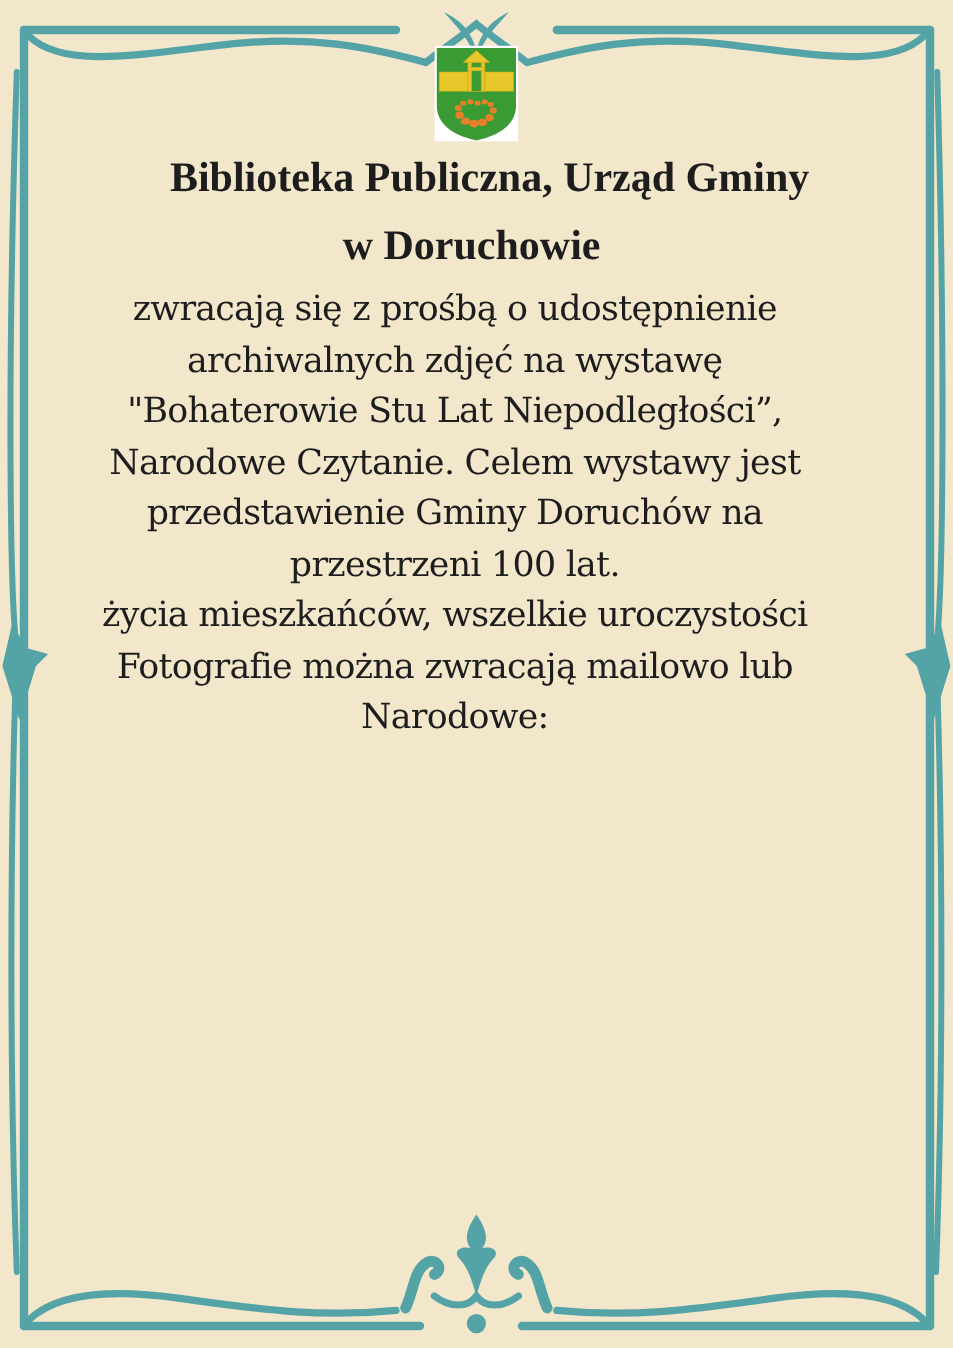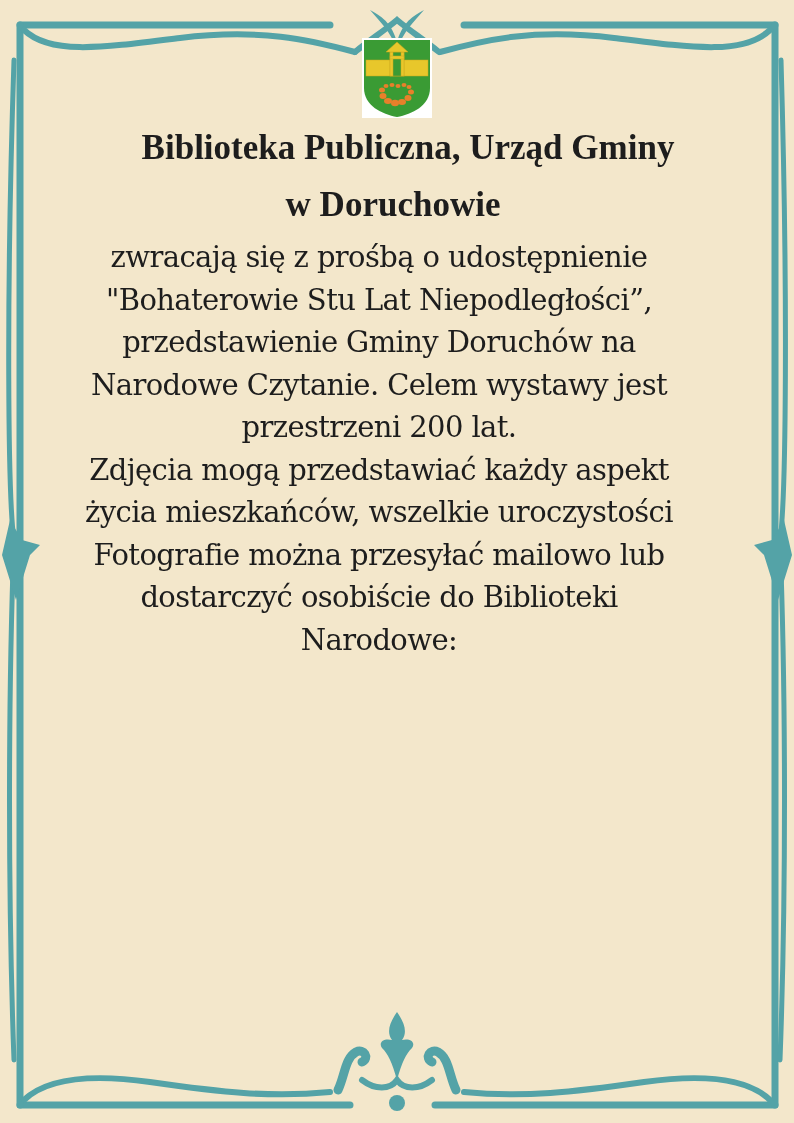--- a/index.html
+++ b/index.html
@@ -77,22 +77,21 @@
     <ellipse cx="42" cy="47" rx="2.5" ry="2"></ellipse>
     <ellipse cx="47" cy="49" rx="2.5" ry="2"></ellipse>
   </g>
 </svg>
 
 <div class="title t1">Biblioteka Publiczna, Urząd Gminy</div>
 <div class="title t2">w Doruchowie</div>
 
 <div class="body">
   <div>zwracają się z prośbą o udostępnienie</div>
+  <div>archiwalnych zdjęć na wystawę</div>
   <div>"Bohaterowie Stu Lat Niepodległości”,</div>
+  <div>Narodowe Czytanie. Celem wystawy jest</div>
   <div>przedstawienie Gminy Doruchów na</div>
-  <div>Narodowe Czytanie. Celem wystawy jest</div>
-  <div>przestrzeni 200 lat.</div>
-  <div>Zdjęcia mogą przedstawiać każdy aspekt</div>
+  <div>przestrzeni 100 lat.</div>
   <div>życia mieszkańców, wszelkie uroczystości</div>
-  <div>Fotografie można przesyłać mailowo lub</div>
-  <div>dostarczyć osobiście do Biblioteki</div>
+  <div>Fotografie można zwracają mailowo lub</div>
   <div>Narodowe:</div>
 </div>
 
 </body></html>

